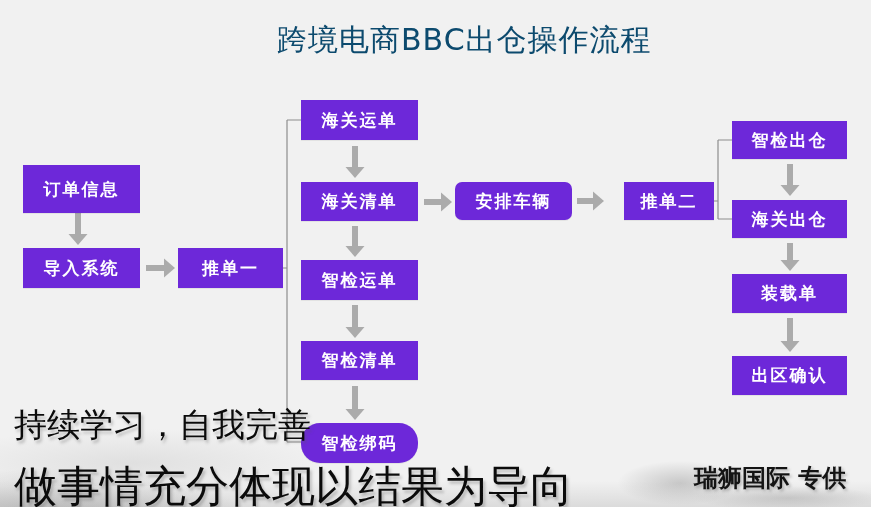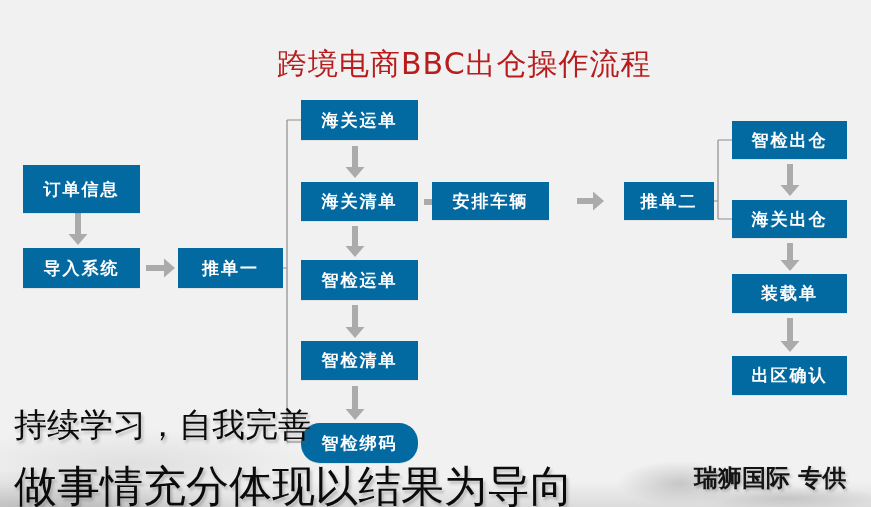--- a/index.html
+++ b/index.html
@@ -19,27 +19,27 @@
   .smudge-watermark-left{left:615px;top:460px;width:130px;height:46px;
     background:radial-gradient(ellipse,rgba(105,105,105,0.30),rgba(105,105,105,0) 68%);}
   .smudge-watermark-under{left:695px;top:486px;width:185px;height:24px;
     background:radial-gradient(ellipse,rgba(110,110,110,0.26),rgba(110,110,110,0) 72%);}
   .bottom-band{left:0;right:0;bottom:0;height:26px;
     background:linear-gradient(to top,rgba(140,140,140,0.22),rgba(140,140,140,0));}
 
   .overlay{position:absolute;left:0;top:0;width:871px;height:507px;}
 
   .diagram-title{
-    position:absolute;left:277px;top:44px;
-    font-size:30px;font-weight:500;color:#b91c1c;
+    position:absolute;left:277px;top:20px;
+    font-size:30px;font-weight:500;color:#0c4a6e;
     letter-spacing:1px;white-space:nowrap;
   }
   .flow-box{
     position:absolute;
-    background:#0369a1;
+    background:#6d28d9;
     color:#FFFFFF;
     font-size:17px;font-weight:700;letter-spacing:2px;
     display:flex;align-items:center;justify-content:center;
     white-space:nowrap;
     box-shadow:0 1px 0 rgba(0,0,0,0.06);
   }
   .slogan{
     position:absolute;left:14px;
     font-weight:400;color:#0B0B0B;
     letter-spacing:0;white-space:nowrap;
@@ -123,21 +123,21 @@
   <div class="flow-box" style="left:23px;top:165px;width:117px;height:48px;">订单信息</div>
   <div class="flow-box" style="left:23px;top:248px;width:117px;height:40px;">导入系统</div>
   <div class="flow-box" style="left:178px;top:248px;width:105px;height:40px;">推单一</div>
 
   <div class="flow-box" style="left:301px;top:100px;width:117px;height:40px;">海关运单</div>
   <div class="flow-box" style="left:301px;top:182px;width:117px;height:39px;">海关清单</div>
   <div class="flow-box" style="left:301px;top:260px;width:117px;height:40px;">智检运单</div>
   <div class="flow-box" style="left:301px;top:341px;width:117px;height:39px;">智检清单</div>
   <div class="flow-box" style="left:301px;top:423px;width:117px;height:40px;border-radius:19px;">智检绑码</div>
 
-  <div class="flow-box" style="left:432px;top:182px;width:117px;height:38px;">安排车辆</div>
+  <div class="flow-box" style="left:455px;top:182px;width:117px;height:38px;border-radius:7px;">安排车辆</div>
   <div class="flow-box" style="left:624px;top:182px;width:90px;height:38px;">推单二</div>
 
   <div class="flow-box" style="left:732px;top:121px;width:115px;height:38px;">智检出仓</div>
   <div class="flow-box" style="left:732px;top:200px;width:115px;height:38px;">海关出仓</div>
   <div class="flow-box" style="left:732px;top:274px;width:115px;height:39px;">装载单</div>
   <div class="flow-box" style="left:732px;top:356px;width:115px;height:39px;">出区确认</div>
 
   <div class="slogan slogan-1">持续学习，自我完善</div>
   <div class="slogan slogan-2">做事情充分体现以结果为导向</div>
   <div class="watermark">瑞狮国际 专供</div>

